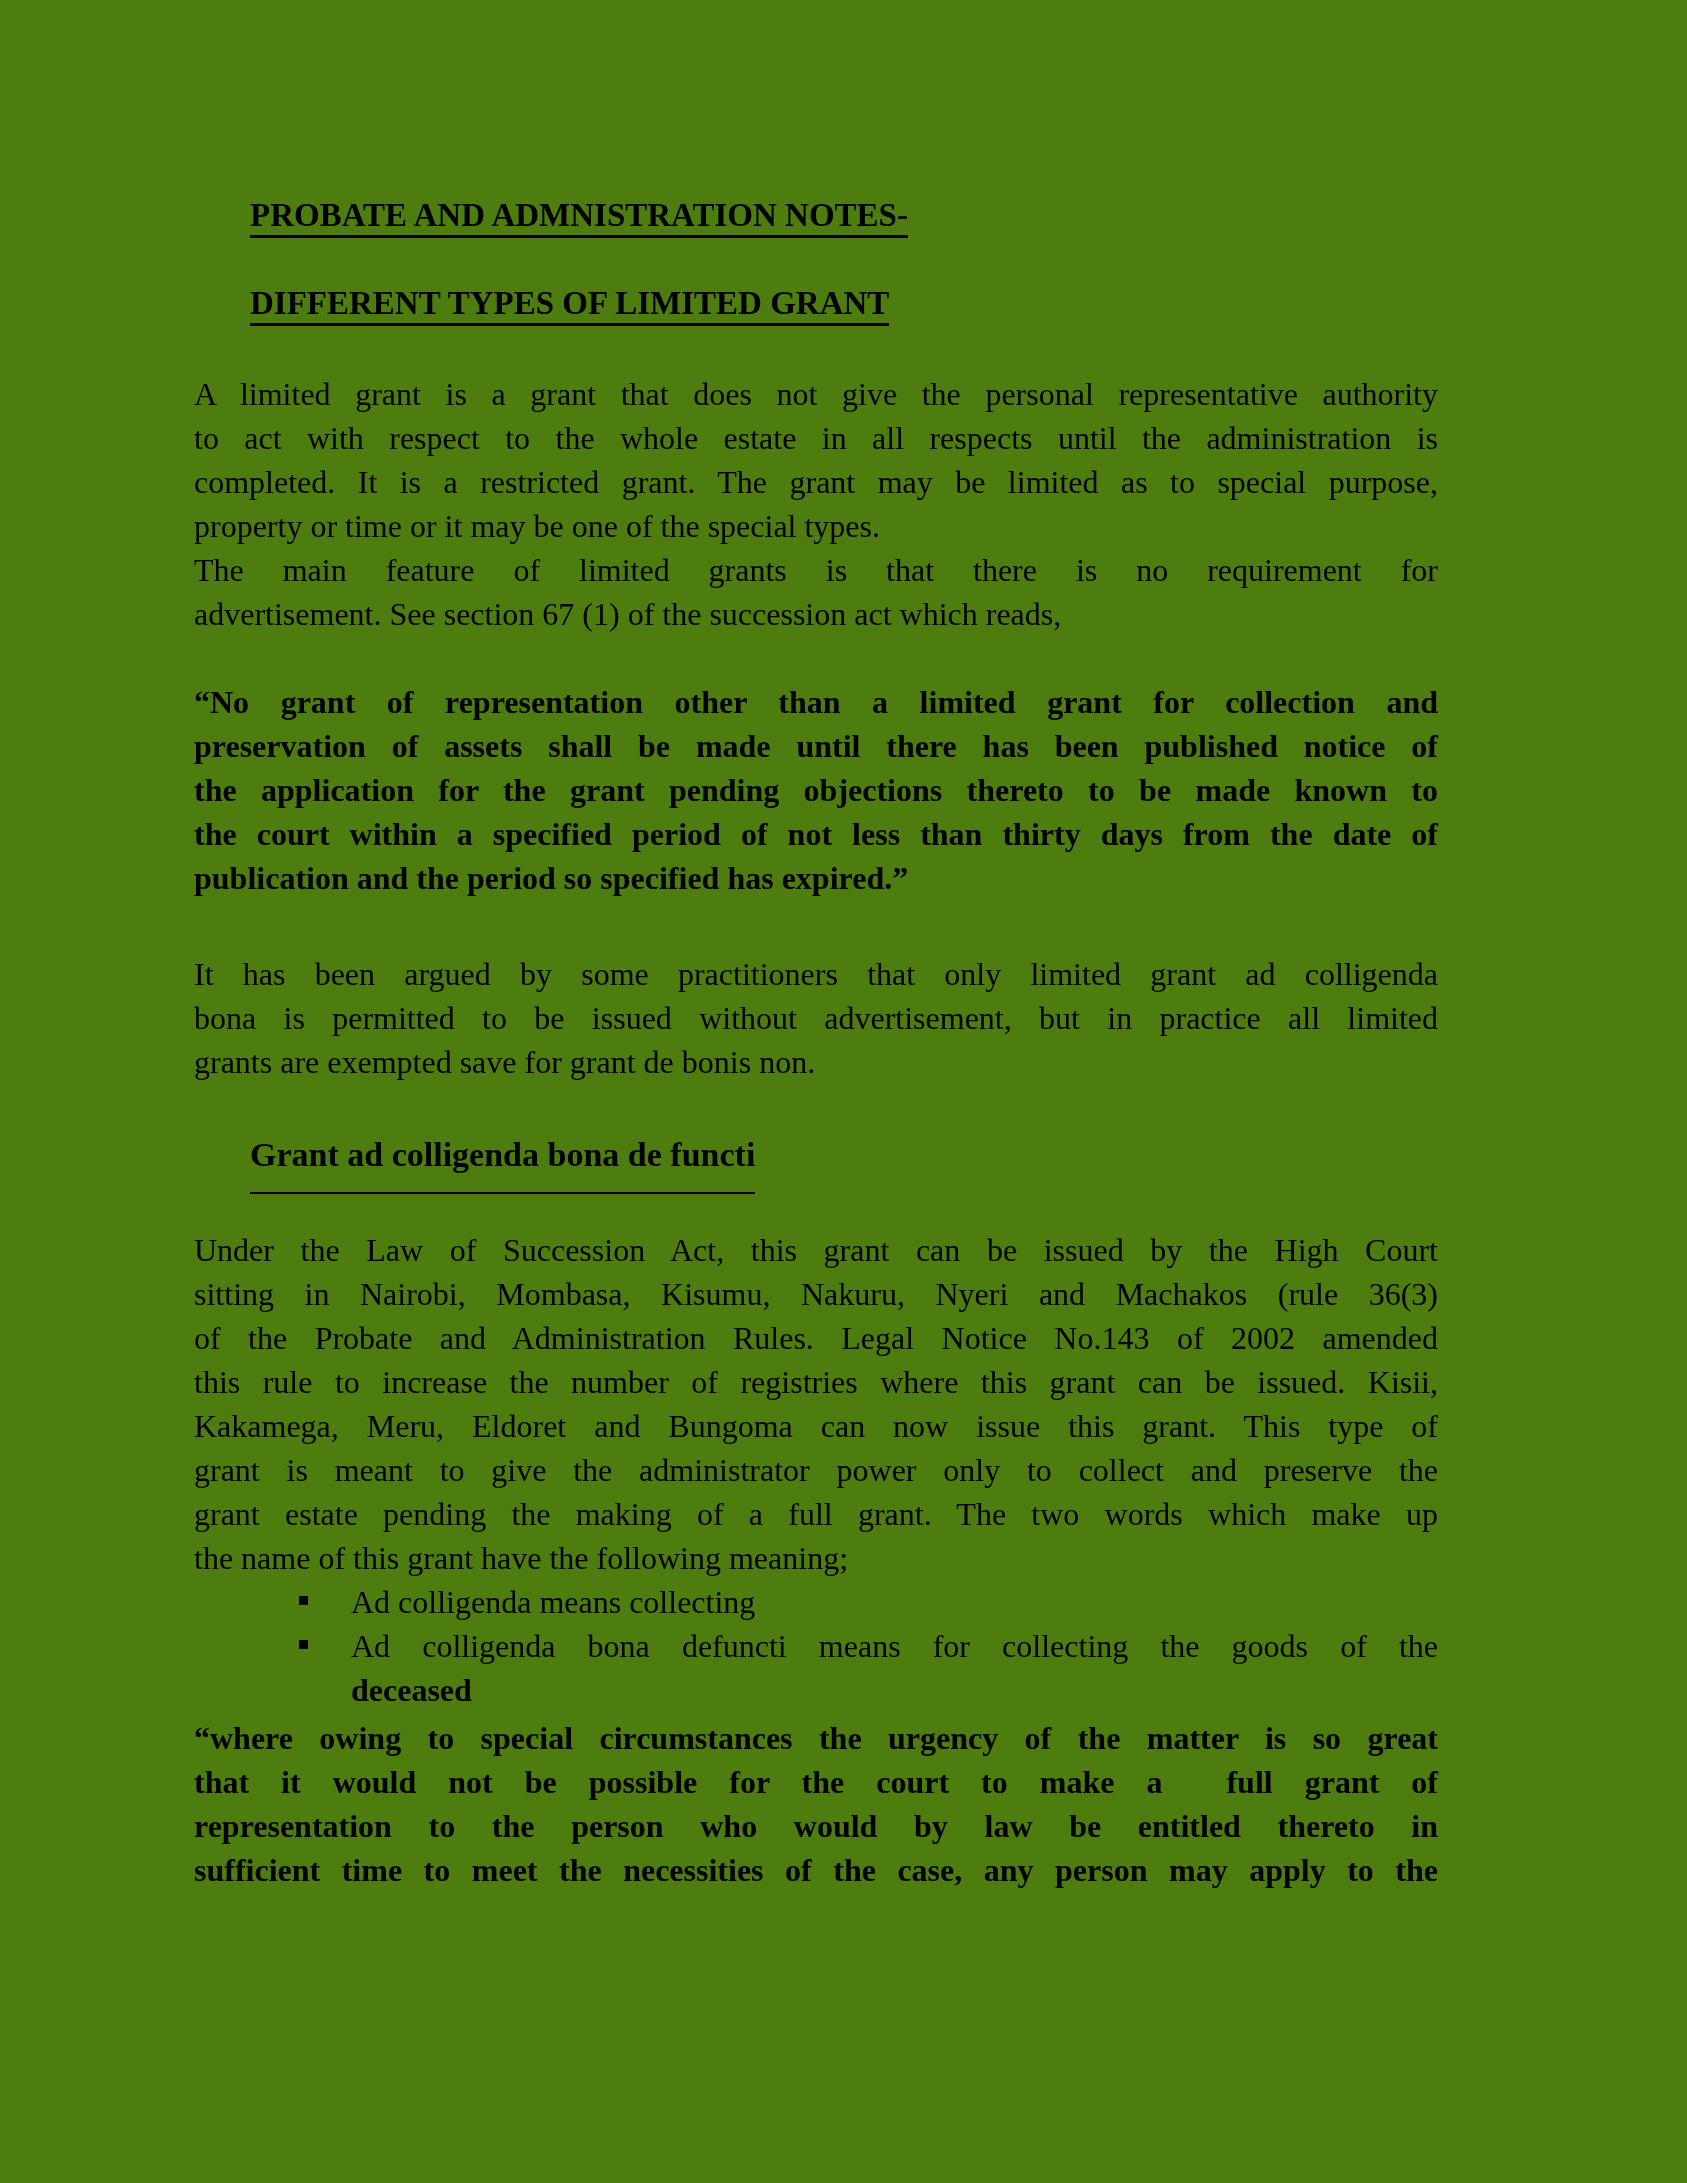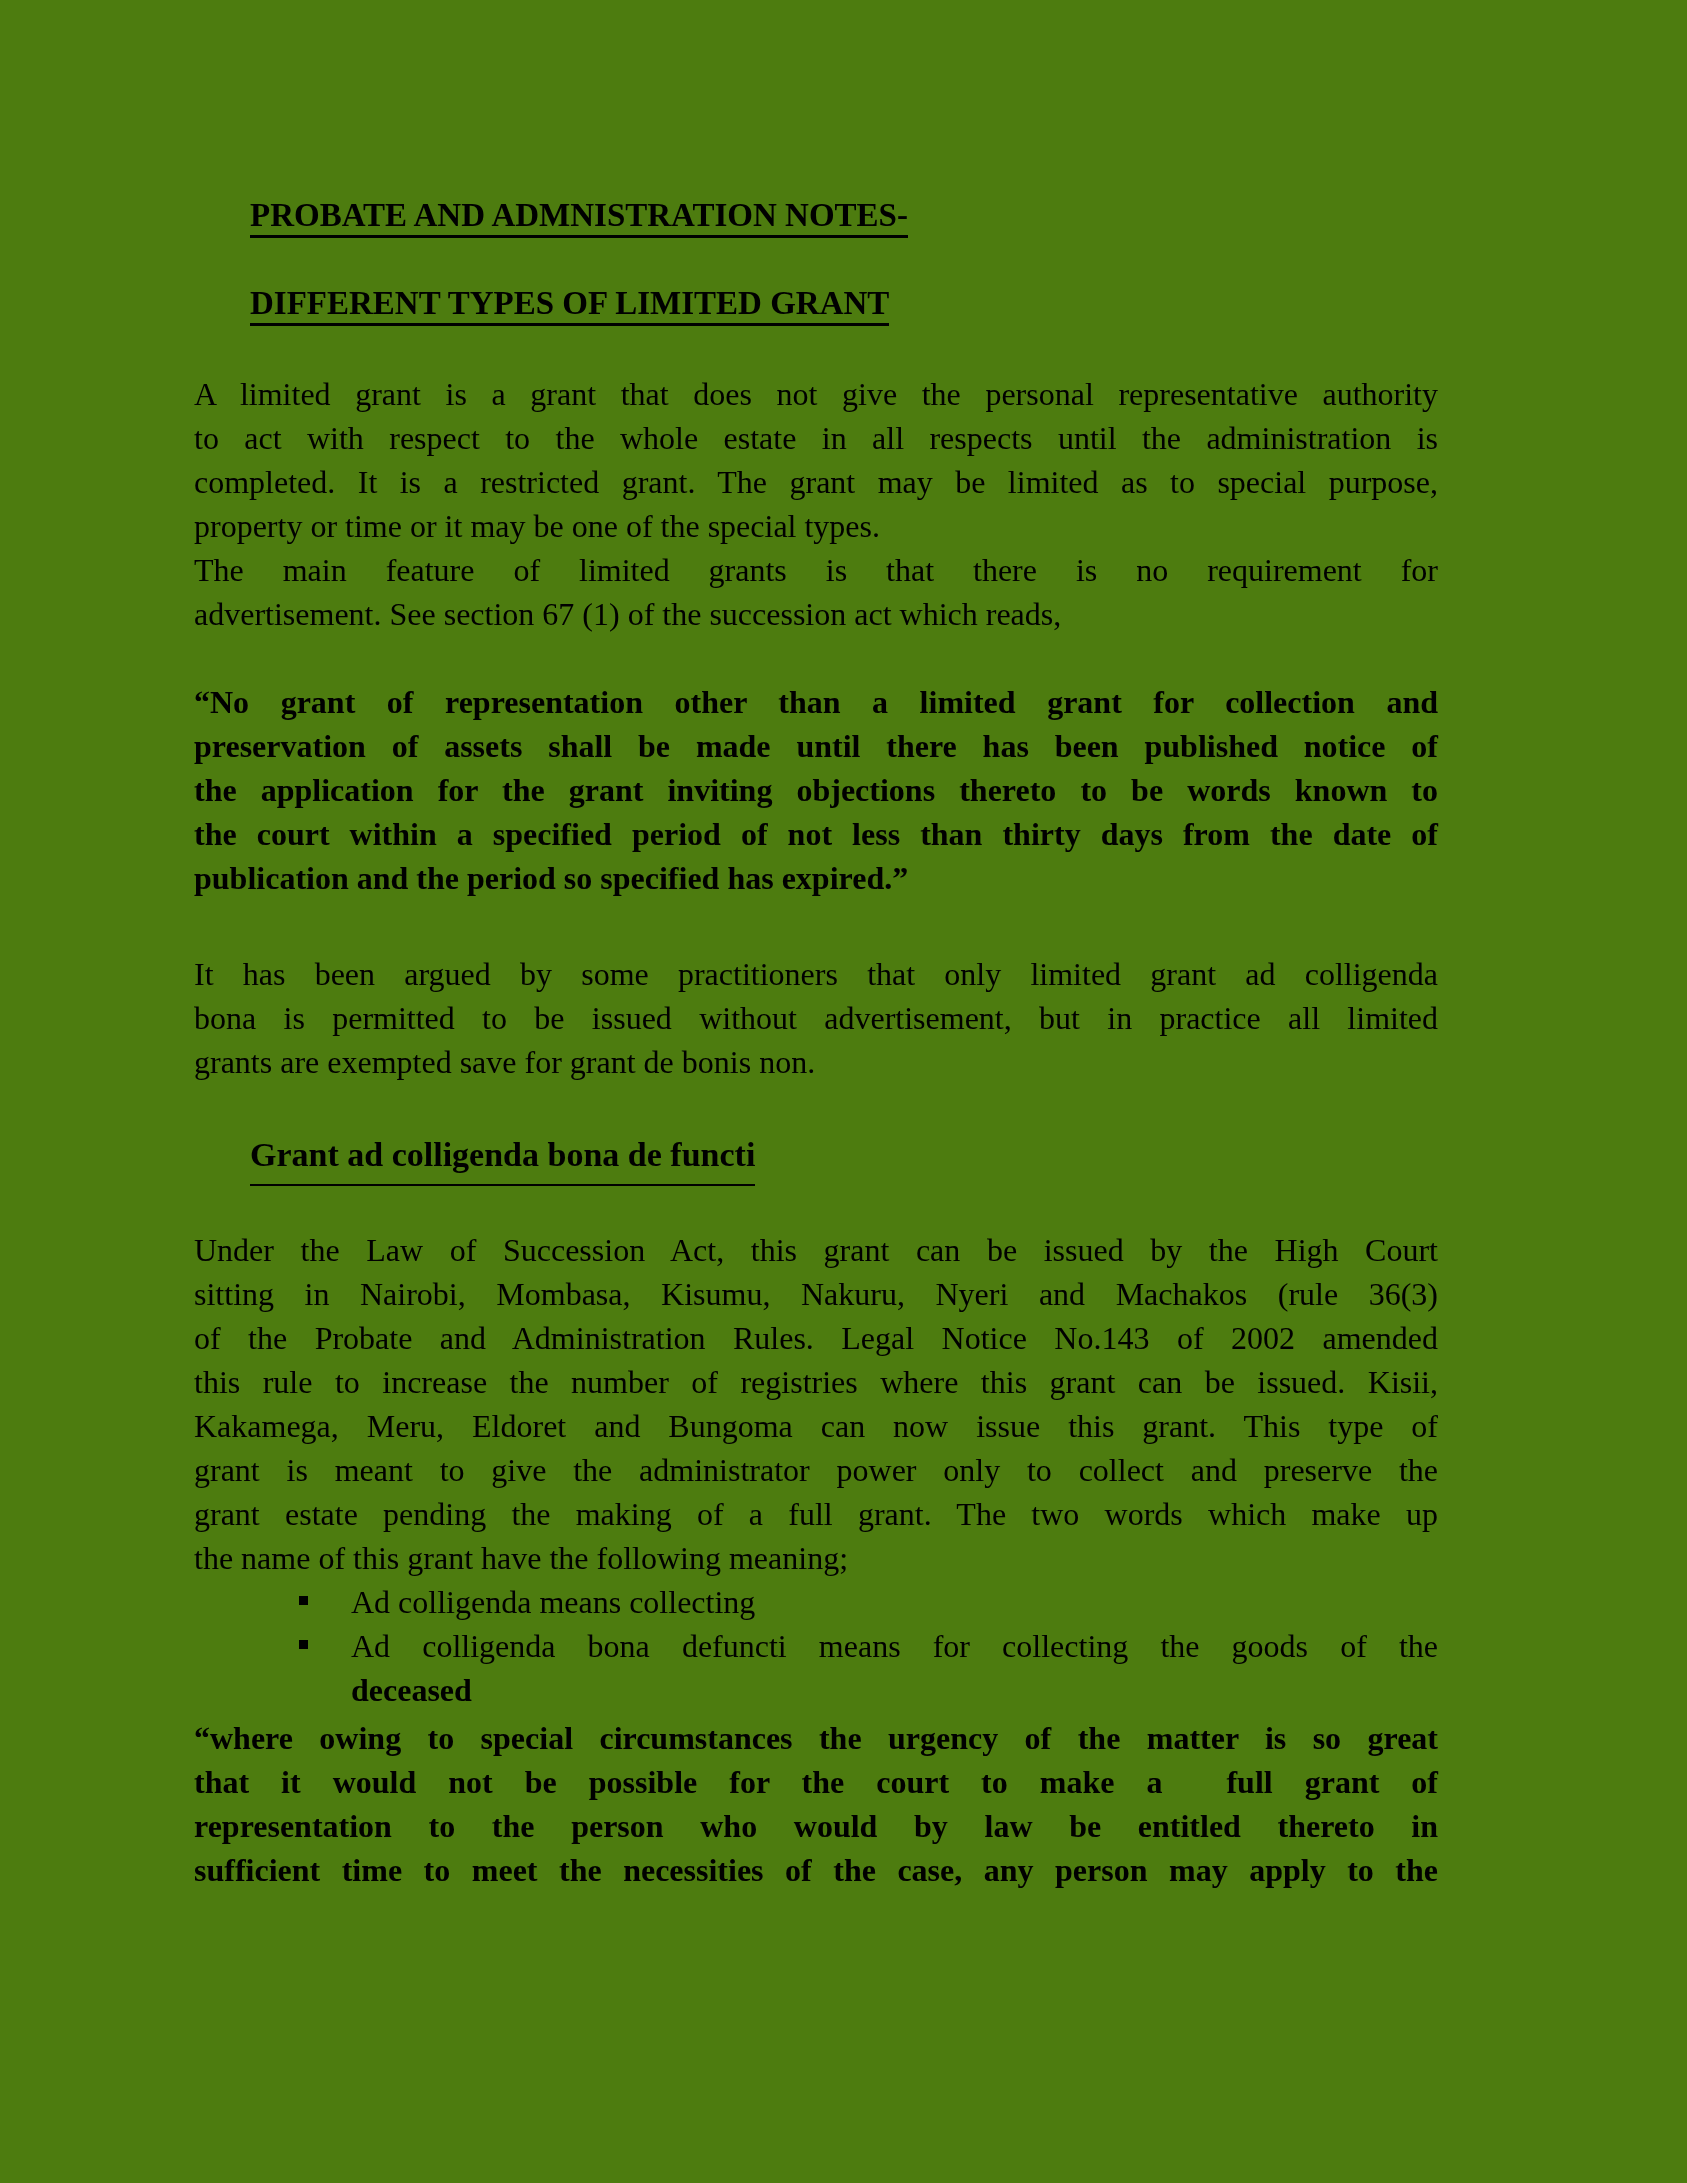--- a/index.html
+++ b/index.html
@@ -41,21 +41,21 @@
   }
   .subheading-line {
     font-size: 34px;
     font-weight: bold;
     line-height: 46px;
     padding-left: 56px;
     margin-bottom: 50px;
     white-space: pre-wrap;
   }
   .u  { border-bottom: 3.3px solid #000; padding-bottom: 2px; }
-  .u2 { border-bottom: 2.6px solid #000; padding-bottom: 11px; }
+  .u2 { border-bottom: 2.6px solid #000; padding-bottom: 19px; }
   .b-intro     { margin-bottom: 44px; }
   .b-quote67   { margin-bottom: 52px; }
   .b-argued    { margin-bottom: 48px; }
   .b-underlaw  { }
   .b-bullets   { margin-bottom: 4px; }
   .b-rule      { margin-bottom: 44px; }
   .bullet-row { display: flex; }
   .bullet-marker {
     flex: 0 0 52px;
     margin-left: 105px;
@@ -85,21 +85,21 @@
     <div class="line j">to act with respect to the whole estate in all respects until the administration is</div>
     <div class="line j">completed. It is a restricted grant. The grant may be limited as to special purpose,</div>
     <div class="line l">property or time or it may be one of the special types.</div>
     <div class="line j">The main feature of limited grants is that there is no requirement for</div>
     <div class="line l">advertisement. See section 67 (1) of the succession act which reads,</div>
   </div>
 
   <div class="b-quote67 bold">
     <div class="line j">“No grant of representation other than a limited grant for collection and</div>
     <div class="line j">preservation of assets shall be made until there has been published notice of</div>
-    <div class="line j">the application for the grant inviting objections thereto to be words known to</div>
+    <div class="line j">the application for the grant pending objections thereto to be made known to</div>
     <div class="line j">the court within a specified period of not less than thirty days from the date of</div>
     <div class="line l">publication and the period so specified has expired.”</div>
   </div>
 
   <div class="b-argued">
     <div class="line j">It has been argued by some practitioners that only limited grant ad colligenda</div>
     <div class="line j">bona is permitted to be issued without advertisement, but in practice all limited</div>
     <div class="line l">grants are exempted save for grant de bonis non.</div>
   </div>
 

